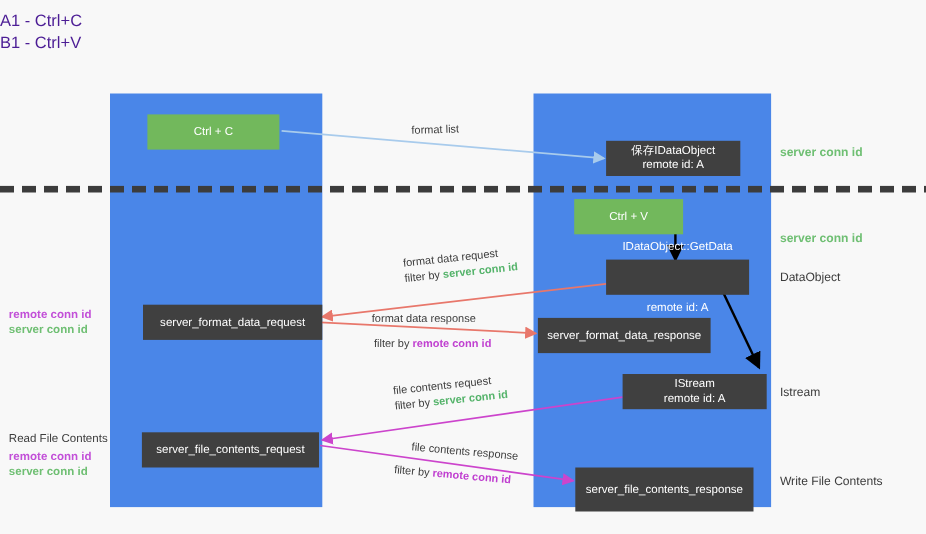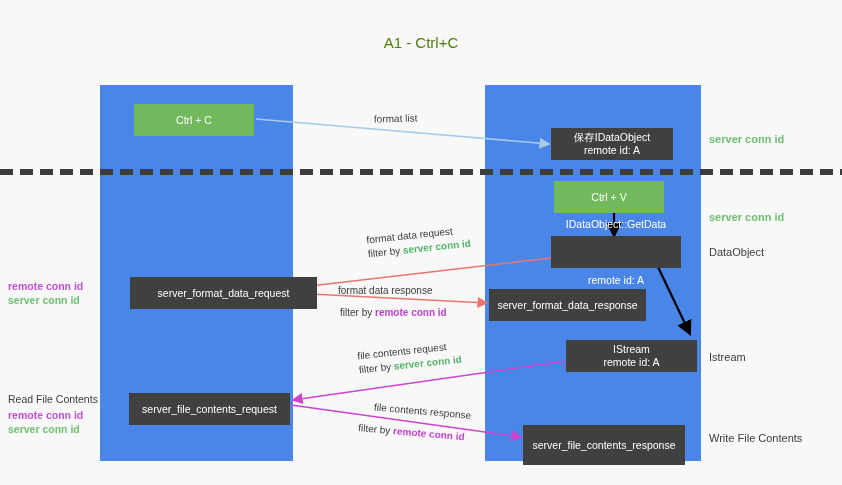--- a/index.html
+++ b/index.html
@@ -17,25 +17,24 @@
     position: relative;
     width: 842px;
     height: 485px;
     background: #f8f8f8;
   }
   .abs { position: absolute; }
 
   
   #title-block {
     left: 0; top: 10px; width: 842px;
-    text-align: center;
-    color: #4d7c0f;
+    text-align: left;
+    color: #4c1d95;
     font-size: 15px;
     line-height: 20px;
-    margin-top: 23px;
   }
 
   
   .col-header {
     text-align: left;
     color: #555;
     font-size: 11px;
     line-height: 13px;
     margin-top: 36px;
   }
@@ -106,20 +105,21 @@
     pointer-events: none;
   }
 </style>
 </head>
 <body>
 
 <div id="stage">
 
   <div id="title-block" class="abs">
     <div>A1 - Ctrl+C</div>
+    <div>B1 - Ctrl+V</div>
   </div>
 
   <div class="col-header abs" style="left:100px; top:58px; width:193px;">
     <div class="big">A1</div>
     <div>remote</div>
   </div>
   <div class="col-header abs" style="left:485px; top:58px; width:216px;">
     <div>connection</div>
   </div>
 
@@ -161,30 +161,30 @@
 
   <div class="node green abs" style="left:134px; top:104px; width:120px; height:28px;">
     <div>Ctrl + C</div>
   </div>
 
   <div class="node orange abs" style="left:551px; top:128px; width:122px; height:32px;">
     <div>保存IDataObject</div>
     <div>remote id: A</div>
   </div>
 
-  <div class="node green abs" style="left:554px; top:181px; width:110px; height:25px;text-align:right;">
+  <div class="node green abs" style="left:522px; top:181px; width:99px; height:25px;text-align:right;">
     <div>Ctrl + V</div>
   </div>
 
   <div class="node orange abs" style="left:551px; top:236px; width:130px; height:32px;gap:43px;">
     <div>IDataObject::GetData</div>
     <div>remote id: A</div>
   </div>
 
-  <div class="node orange abs" style="left:130px; top:277px; width:187px; height:24px;">
+  <div class="node orange abs" style="left:130px; top:277px; width:163px; height:24px;">
     <div>server_format_data_request</div>
   </div>
 
   <div class="node orange abs" style="left:489px; top:289px; width:157px; height:24px;">
     <div>server_format_data_response</div>
   </div>
 
   <div class="node orange abs" style="left:566px; top:340px; width:131px; height:31px;">
     <div>IStream</div>
     <div>remote id: A</div>

